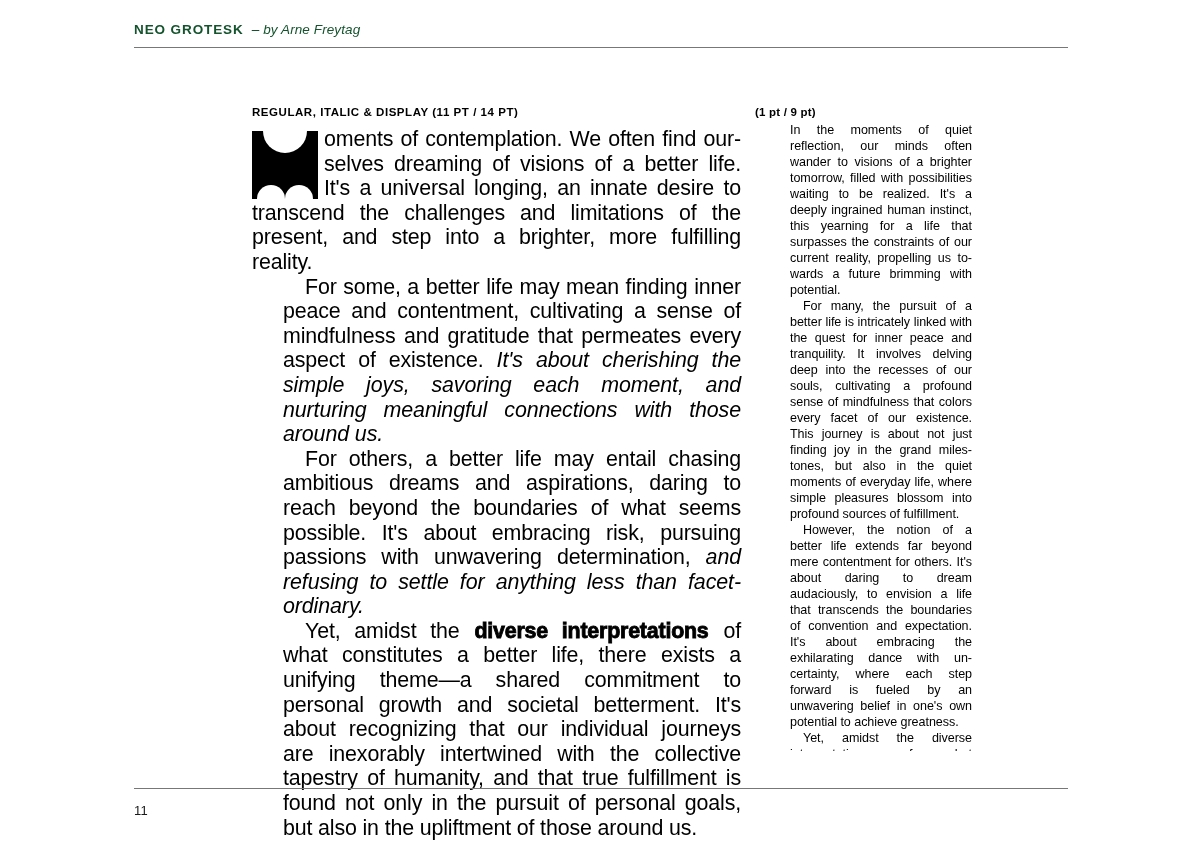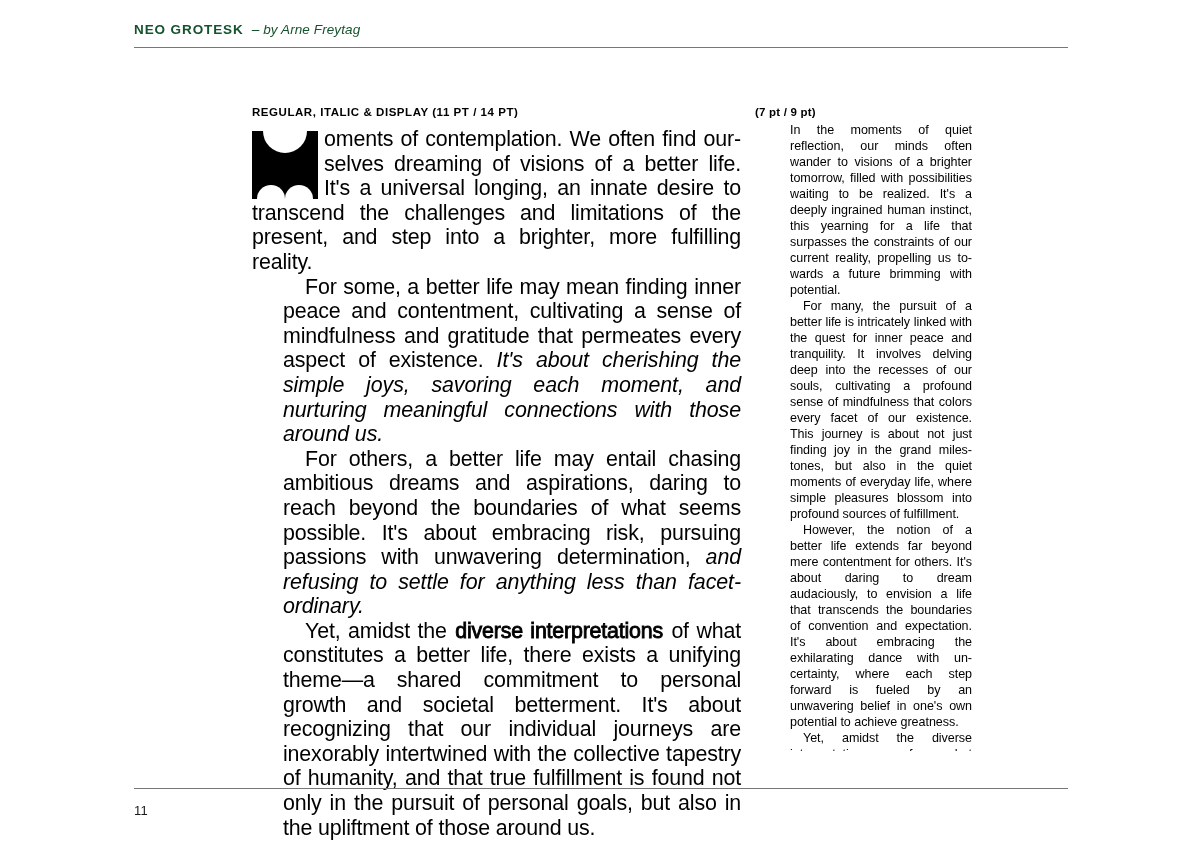--- a/index.html
+++ b/index.html
@@ -114,21 +114,21 @@
     height: 68px;
     margin: 4px 6px 0 0;
     shape-rendering: geometricPrecision;
   }
   .dropcap svg { display: block; }
 
   .it { font-style: italic; letter-spacing: -0.1px; }
 
   
   .display-run {
-    font-weight: normal;
+    font-weight: bold;
     font-stretch: condensed;
     letter-spacing: -0.2px;
     -webkit-text-stroke: 0.85px #000;
     padding: 0 1px;
   }
 
   
   .col-small {
     position: absolute;
     left: 755px;
@@ -182,21 +182,21 @@
 
       <p><span>For some, a better life may mean finding inner pea­ce and contentment, cultivating a sense of mindfulness and gratitude that permeates every aspect of existen­ce. </span><span class="it">It's about cherishing the simple joys, savoring each moment, and nurturing meaningful connections with those around us.</span></p>
 
       <p><span>For others, a better life may entail chasing ambitious dreams and aspirations, daring to reach beyond the boundaries of what seems possible. It's about embra­cing risk, pursuing passions with unwavering determi­nation, </span><span class="it">and refusing to settle for anything less than facet­ordinary.</span></p>
 
       <p><span>Yet, amidst the </span><span class="display-run">diverse interpretations</span><span> of what constitutes a better life, there exists a unifying theme—a shared commitment to personal growth and societal betterment. It's about recognizing that our individual journeys are inexorably intertwined with the collective tapestry of humanity, and that true fulfillment is found not only in the pursuit of personal goals, but also in the upliftment of those around us.</span></p>
     </div>
   </div>
 
   <div class="col-small">
-    <div class="col-label">(7 pt / 9 pt)</div>
+    <div class="col-label">(1 pt / 9 pt)</div>
 
     <div class="small-clip">
       <div class="small-body">
         <p>In the moments of quiet reflection, our minds often wander to visions of a brighter tomorrow, filled with possibili­ties waiting to be realized. It's a deeply ingrained human instinct, this yearning for a life that surpasses the constraints of our current reality, propelling us to­wards a future brimming with potential.</p>
         <p>For many, the pursuit of a better life is intricately linked with the quest for inner peace and tranquility. It invol­ves delving deep into the recesses of our souls, cultivating a profound sense of mindfulness that colors every facet of our existence. This journey is about not just finding joy in the grand miles­tones, but also in the quiet moments of everyday life, where simple pleasu­res blossom into profound sources of fulfillment.</p>
         <p>However, the notion of a better life extends far beyond mere contentment for others. It's about daring to dream audaciously, to envision a life that transcends the boundaries of conven­tion and expectation. It's about embra­cing the exhilarating dance with un­certainty, where each step forward is fueled by an unwavering belief in one's own potential to achieve greatness.</p>
         <p>Yet, amidst the diverse interpreta­tions of what constitutes a better life, there exists a unifying theme—a sha­red commitment to personal growth and societal betterment. It's about recognizing that our individual journe­ys are inexorably intertwined with the collective tapestry of humanity, and that true fulfillment is found not only in the pursuit of personal goals, but also</p>
       </div>
     </div>
   </div>

